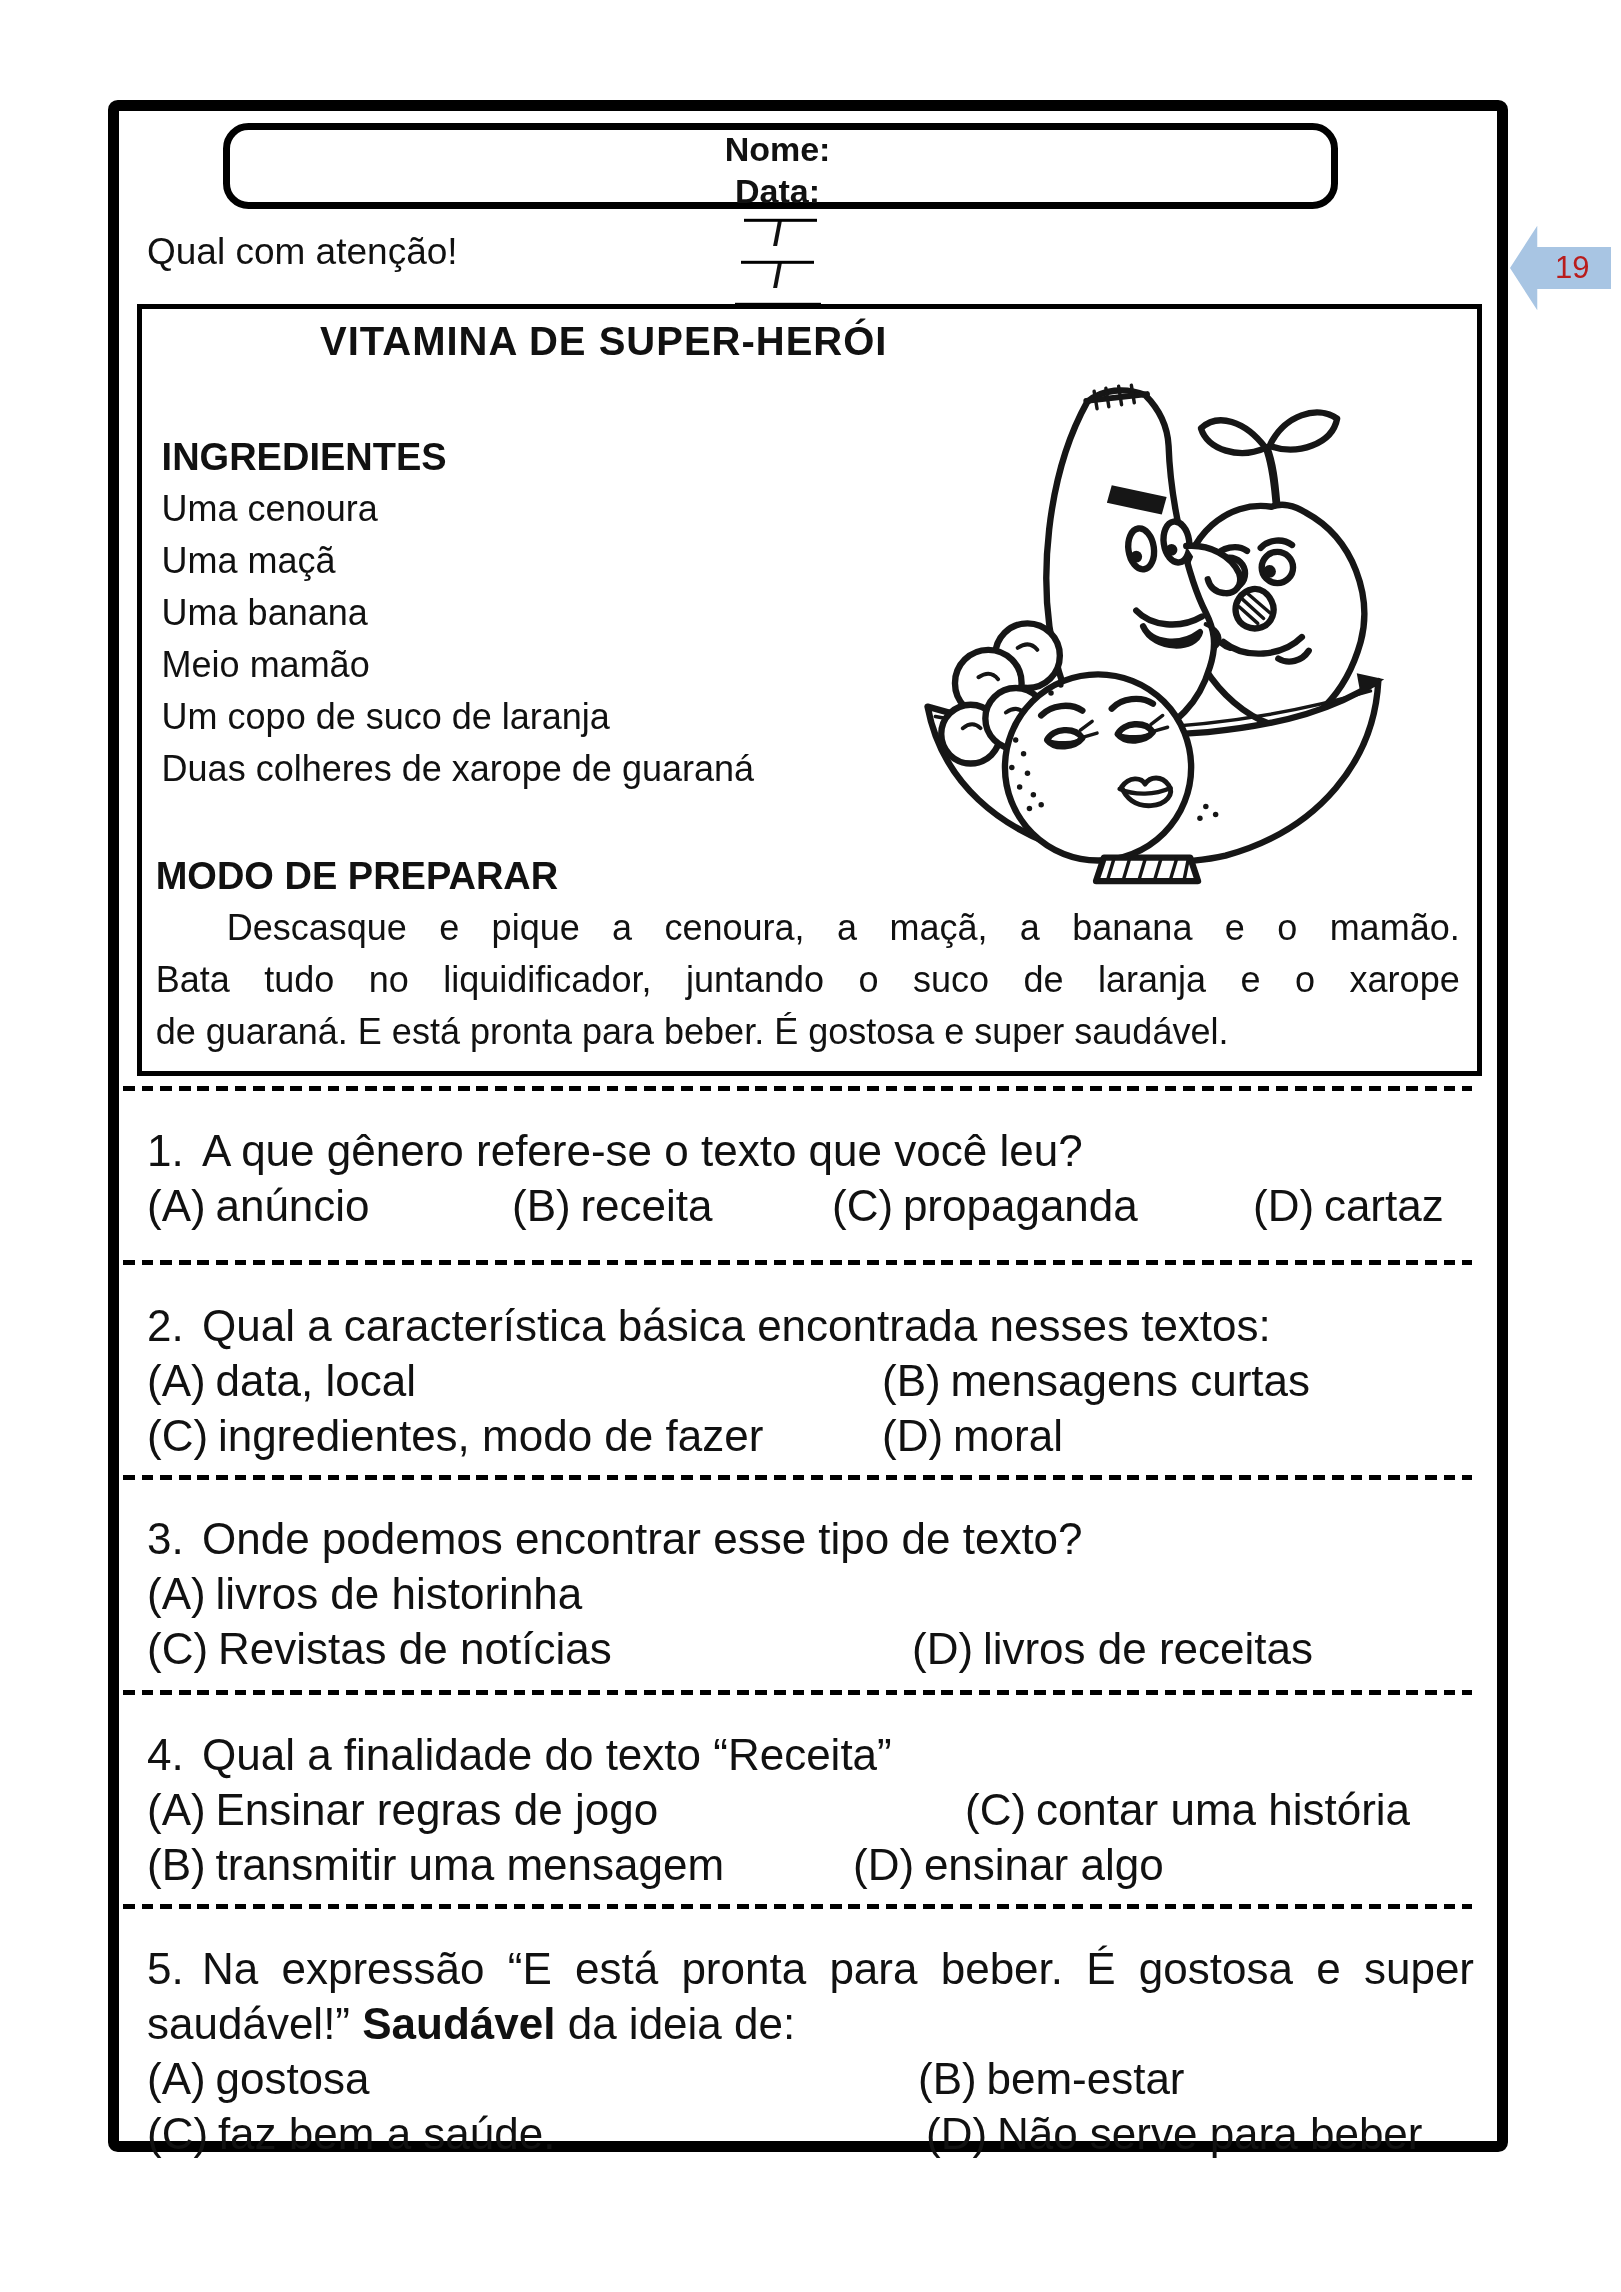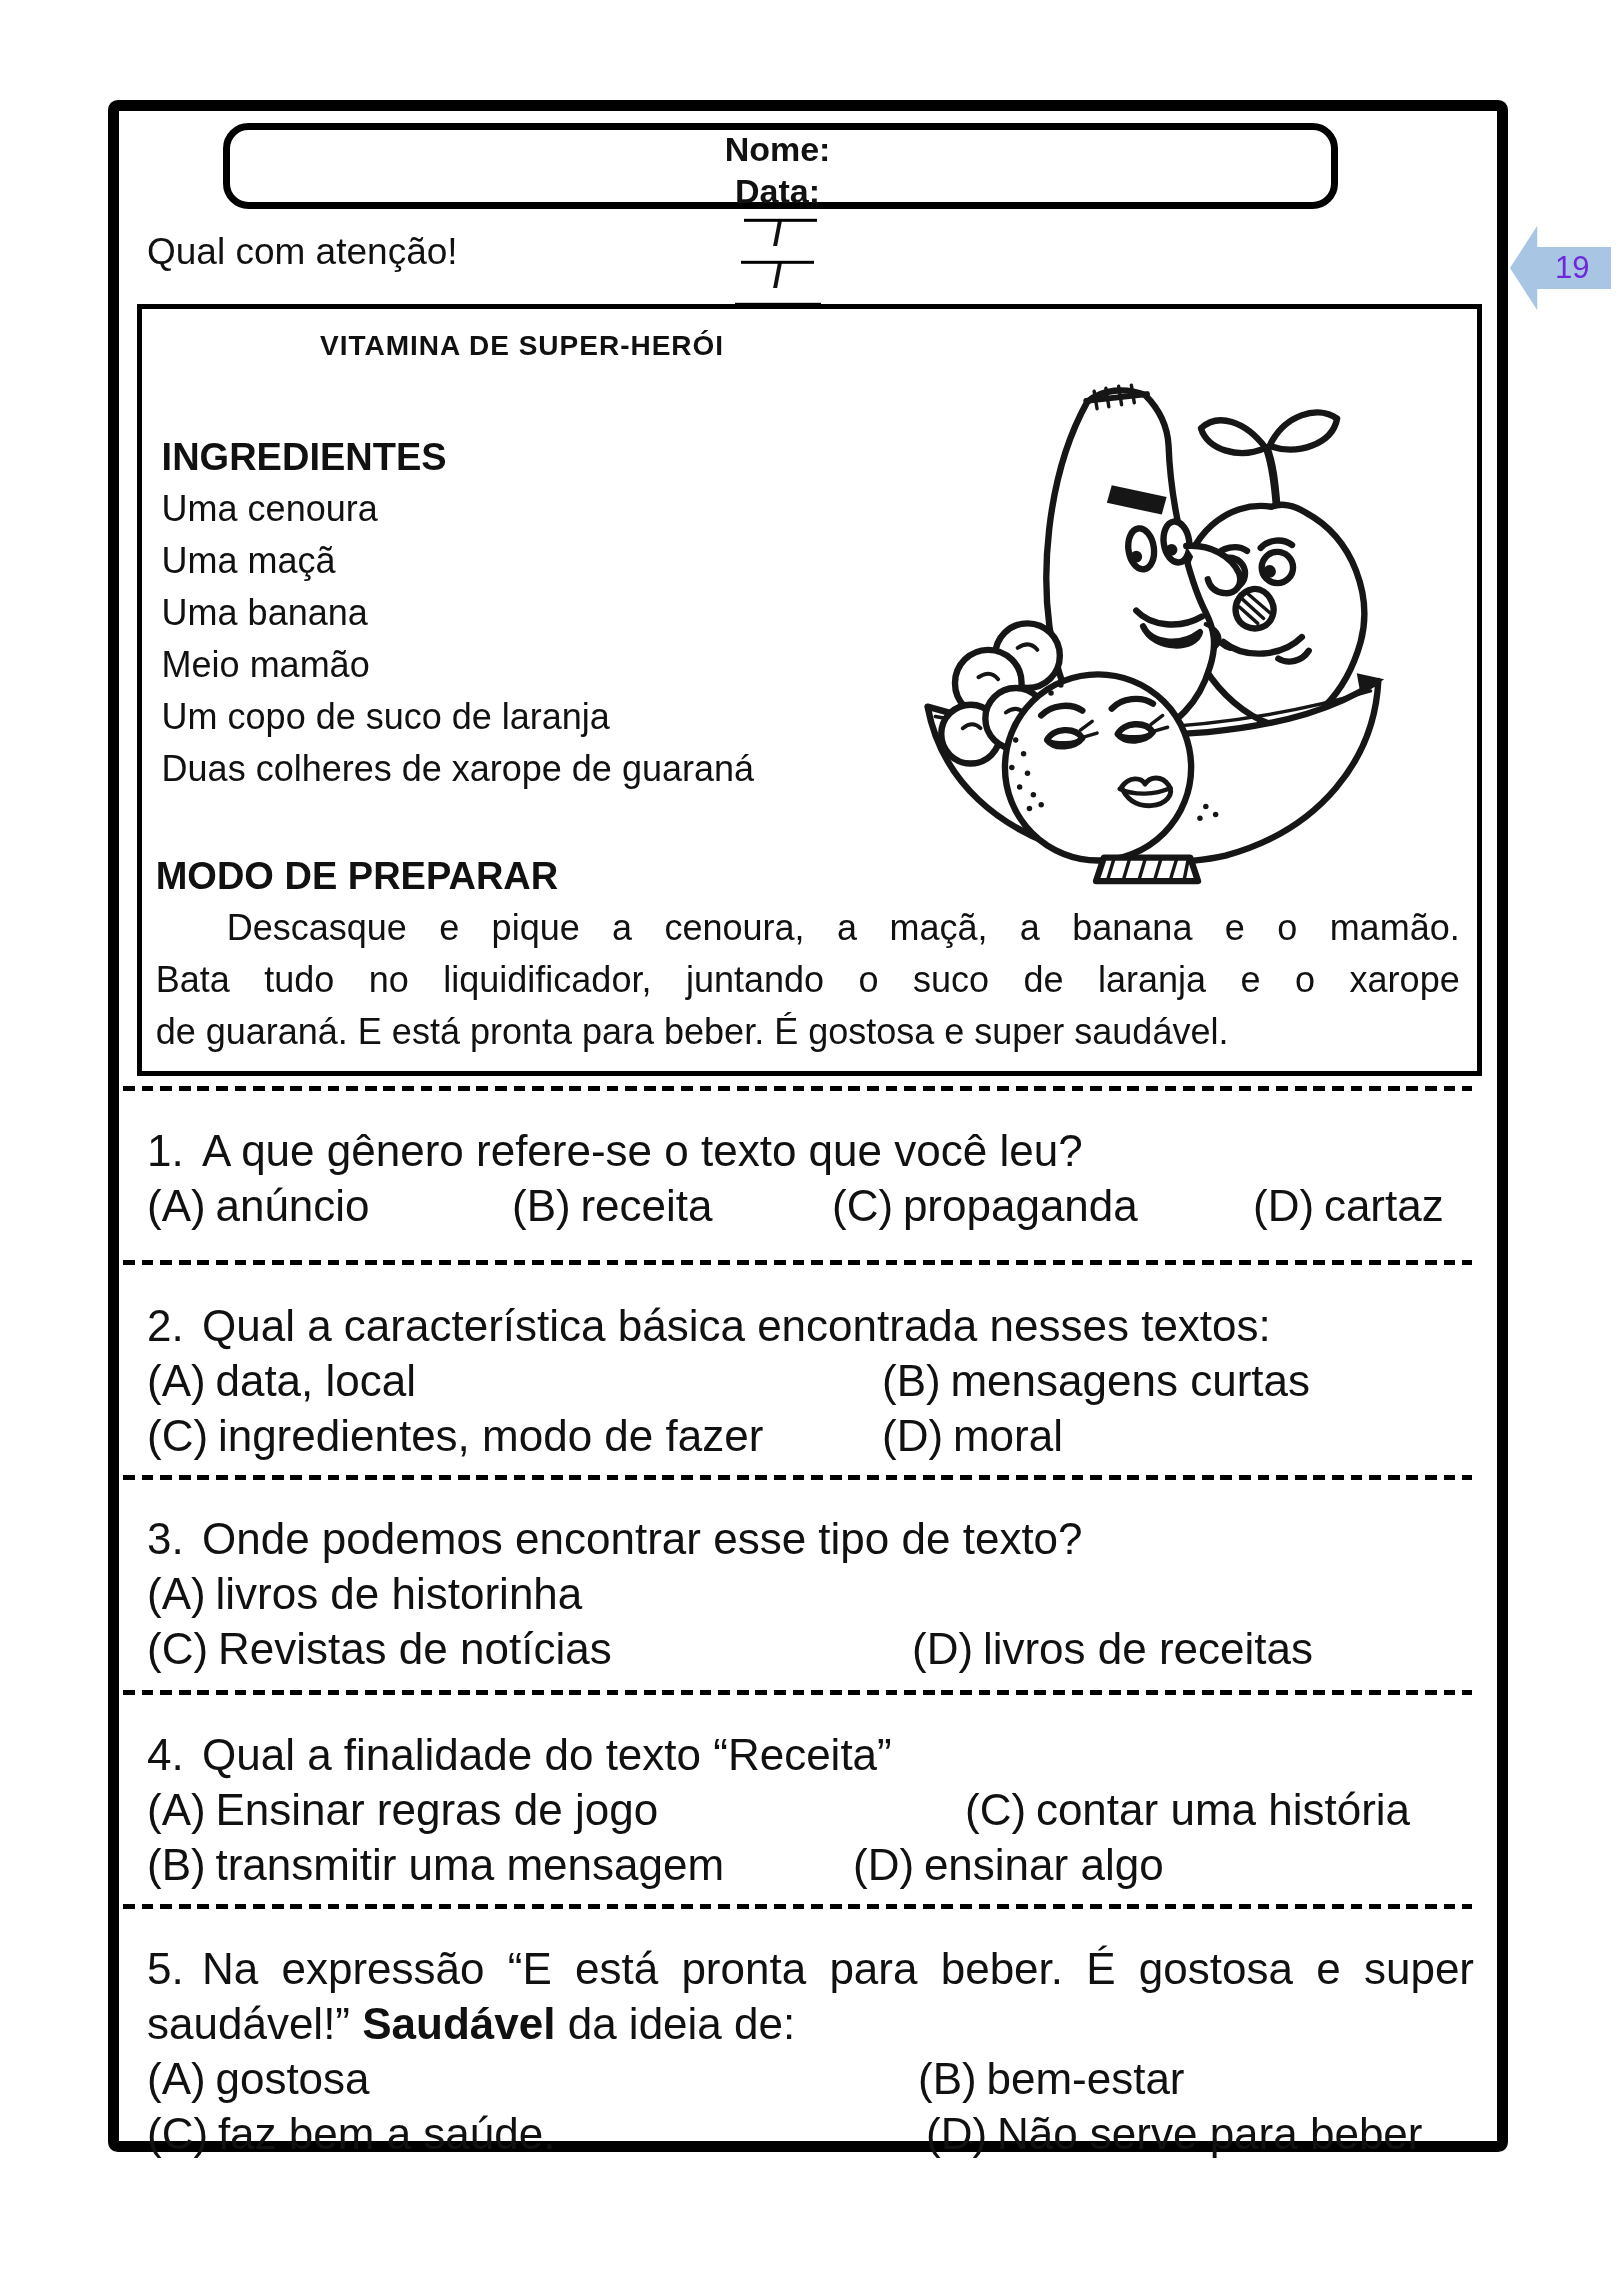--- a/index.html
+++ b/index.html
@@ -28,21 +28,21 @@
   .page-arrow{
     left:1510px;top:224px;width:101px;height:88px;
     clip-path:polygon(0% 50%, 27% 2%, 27% 26%, 100% 26%, 100% 74%, 27% 74%, 27% 98%);
     display:flex;align-items:center;justify-content:center;
     padding-left:23.5px;box-sizing:border-box;font-size:31px;
   }
   .recipe-box{
     left:137px;top:304px;width:1345px;height:772px;
     border:5.9px solid #000;box-sizing:border-box;background:#fff;
   }
-  .recipe-title{position:absolute;left:178px;top:21px;font-size:28px;font-weight:bold;letter-spacing:1px;}
+  .recipe-title{position:absolute;left:178px;top:10px;font-size:40px;font-weight:bold;letter-spacing:1px;}
   .recipe-illustration{position:absolute;left:751px;top:39px;width:512px;height:537px;}
   .recipe-left{position:absolute;left:19.6px;top:122px;font-size:36px;line-height:52px;}
   .recipe-heading{font-weight:bold;font-size:38px;}
   .recipe-method{position:absolute;left:13.7px;top:541px;width:1304px;font-size:36px;line-height:52px;}
   .justify-full{text-align:justify;text-align-last:justify;}
   .method-line1{text-indent:71px;}
   .dashed-sep{
     left:123px;width:1349px;height:4.9px;
     background:repeating-linear-gradient(90deg,#000 0 11.8px,transparent 11.8px 18.6px);
   }
@@ -66,21 +66,21 @@
     <span>Data:</span>
     <span class="blank-line date-blank" style="margin-left:5.9px"></span>
     <span class="slash">/</span>
     <span class="blank-line date-blank"></span>
     <span class="slash">/</span>
     <span class="blank-line date-blank wide"></span>
   </div>
 
   <div class="abs instruction">Qual com atenção!</div>
 
-  <div class="abs page-arrow" style="background: rgb(168, 197, 227); color: #6d28d9;">
+  <div class="abs page-arrow" style="background: rgb(168, 197, 227); color: #b91c1c;">
     <span>19</span>
   </div>
 
   <div class="abs recipe-box">
     <div class="recipe-title">VITAMINA DE SUPER-HERÓI</div>
 
     <svg class="recipe-illustration" viewBox="0 0 520 548" fill="none" stroke="#161616" stroke-width="6.5" stroke-linecap="round" stroke-linejoin="round">
 
       <g>
         <path fill="#fff" d="M385 162 C340 155 298 192 294 244 C290 300 330 364 384 384 C424 396 462 350 476 300 C488 255 470 195 420 168 C408 160 395 158 385 162 Z"></path>

